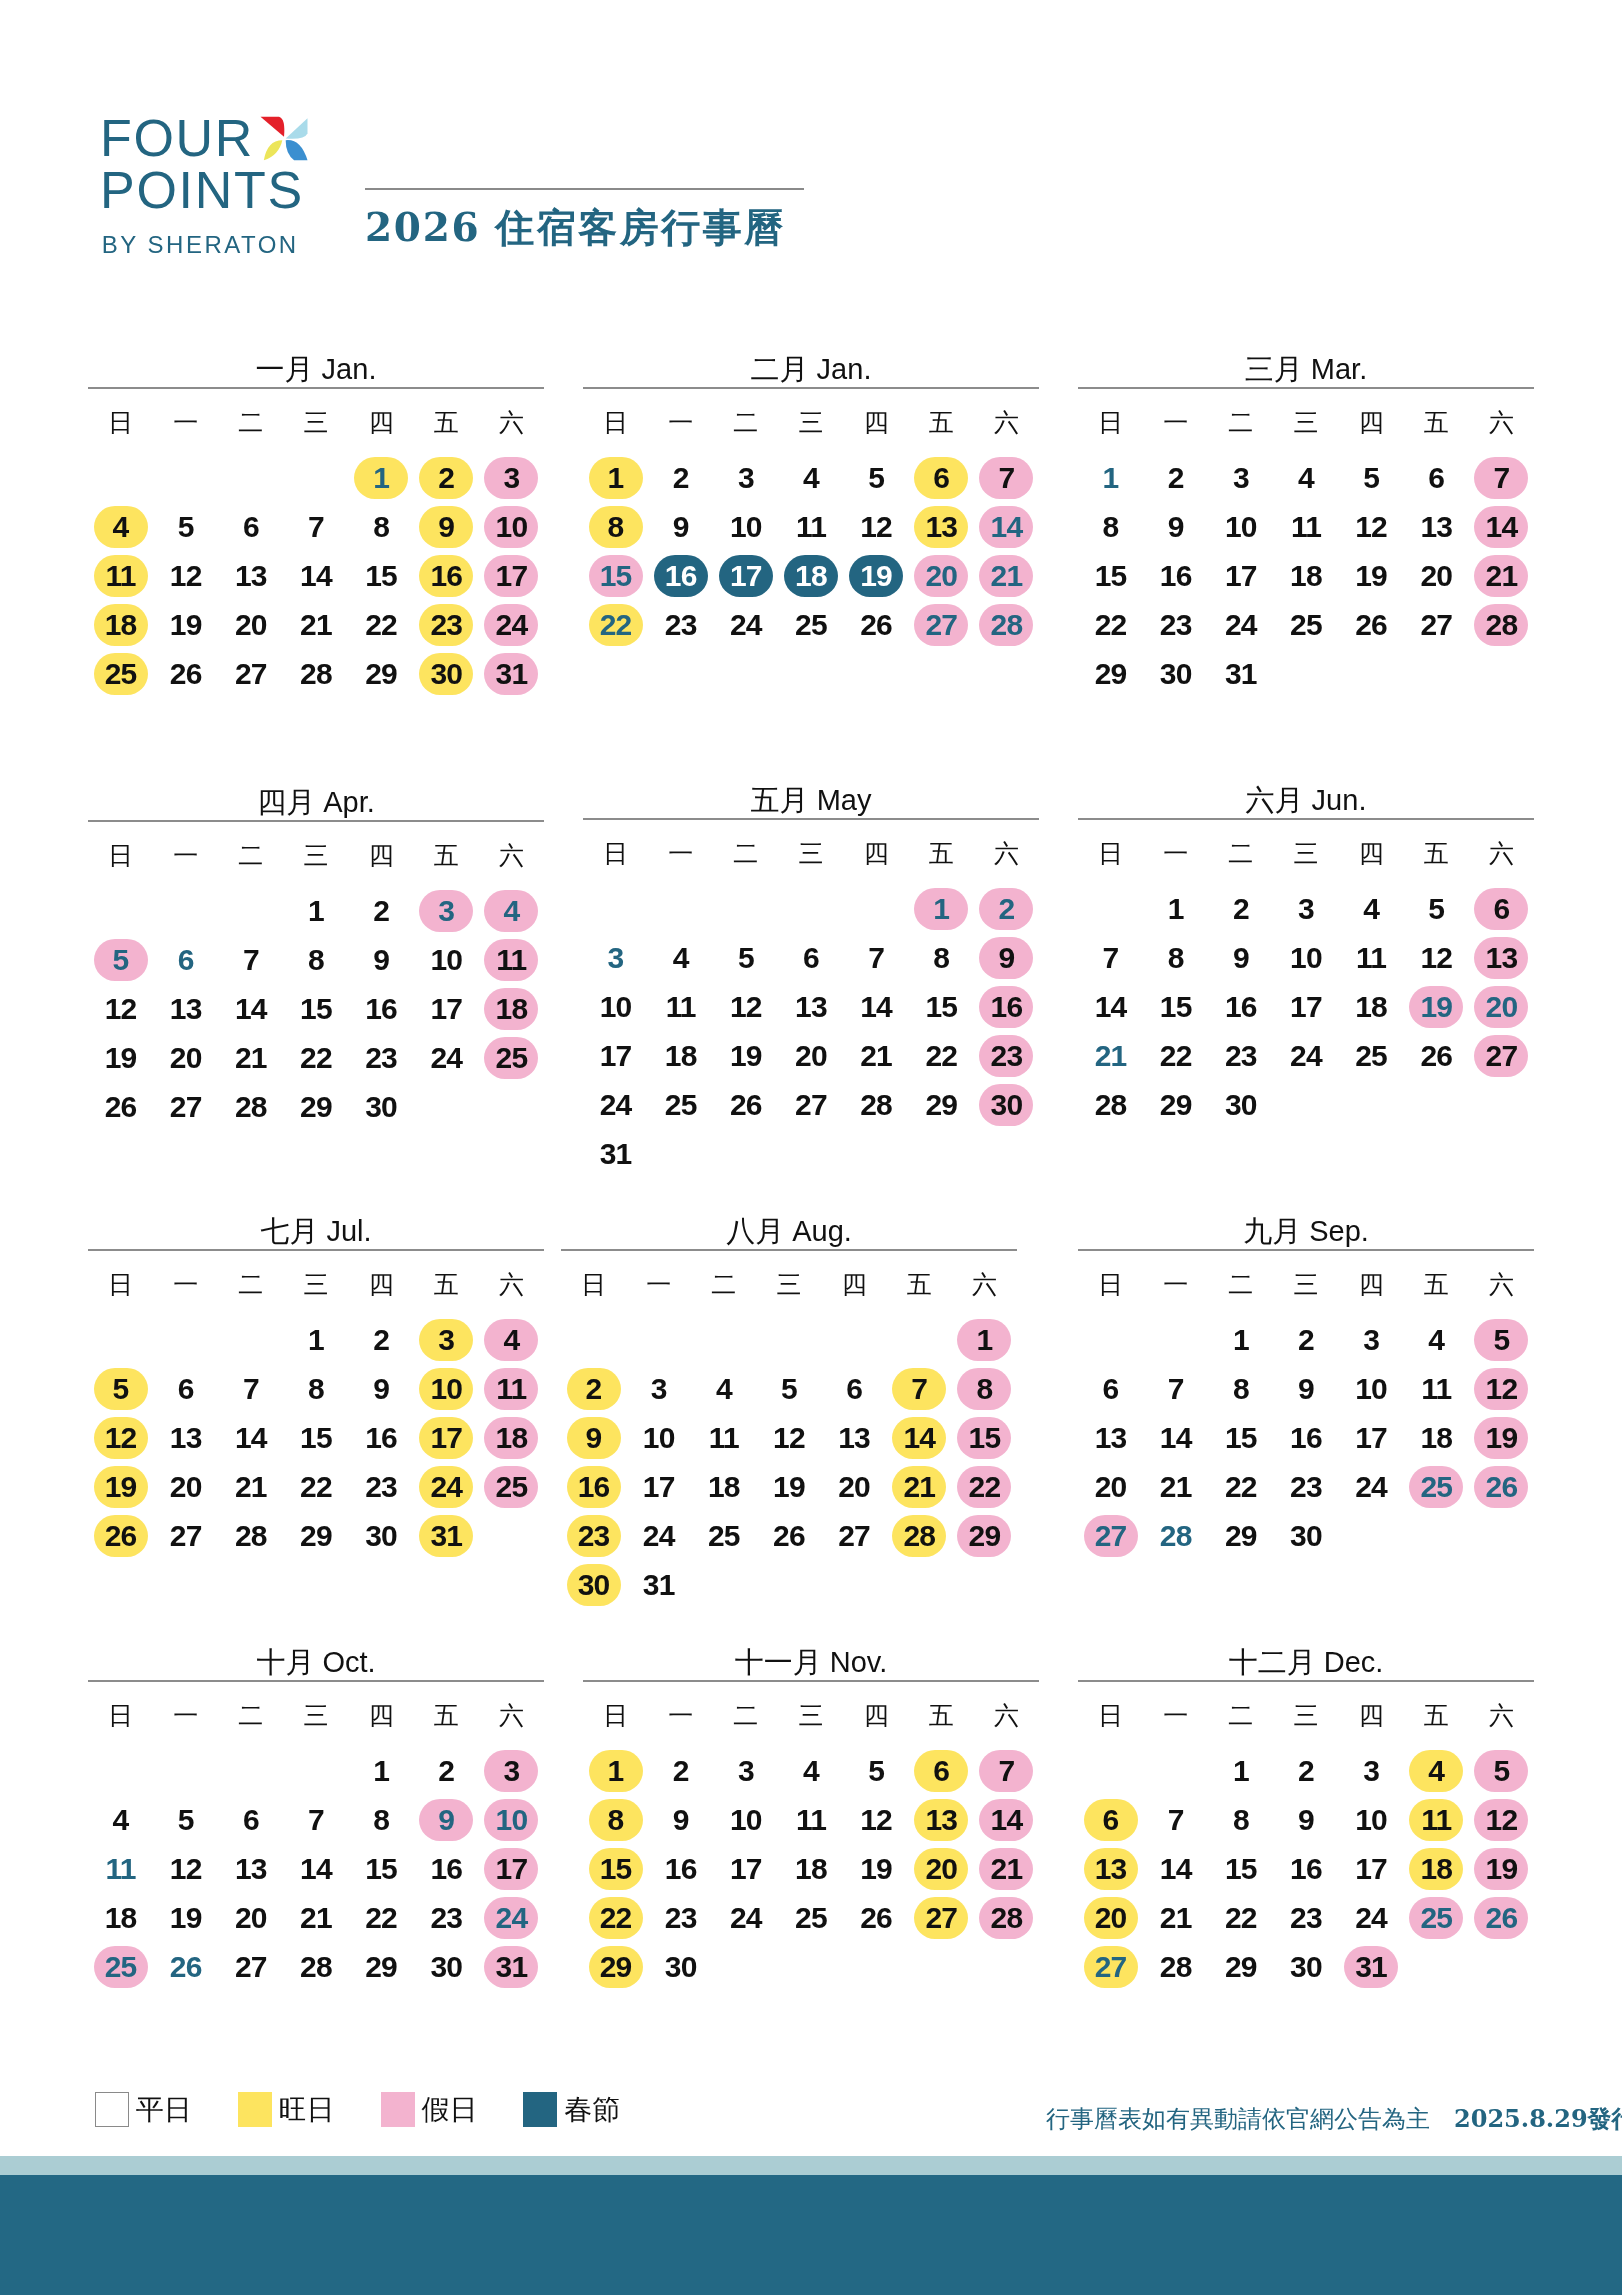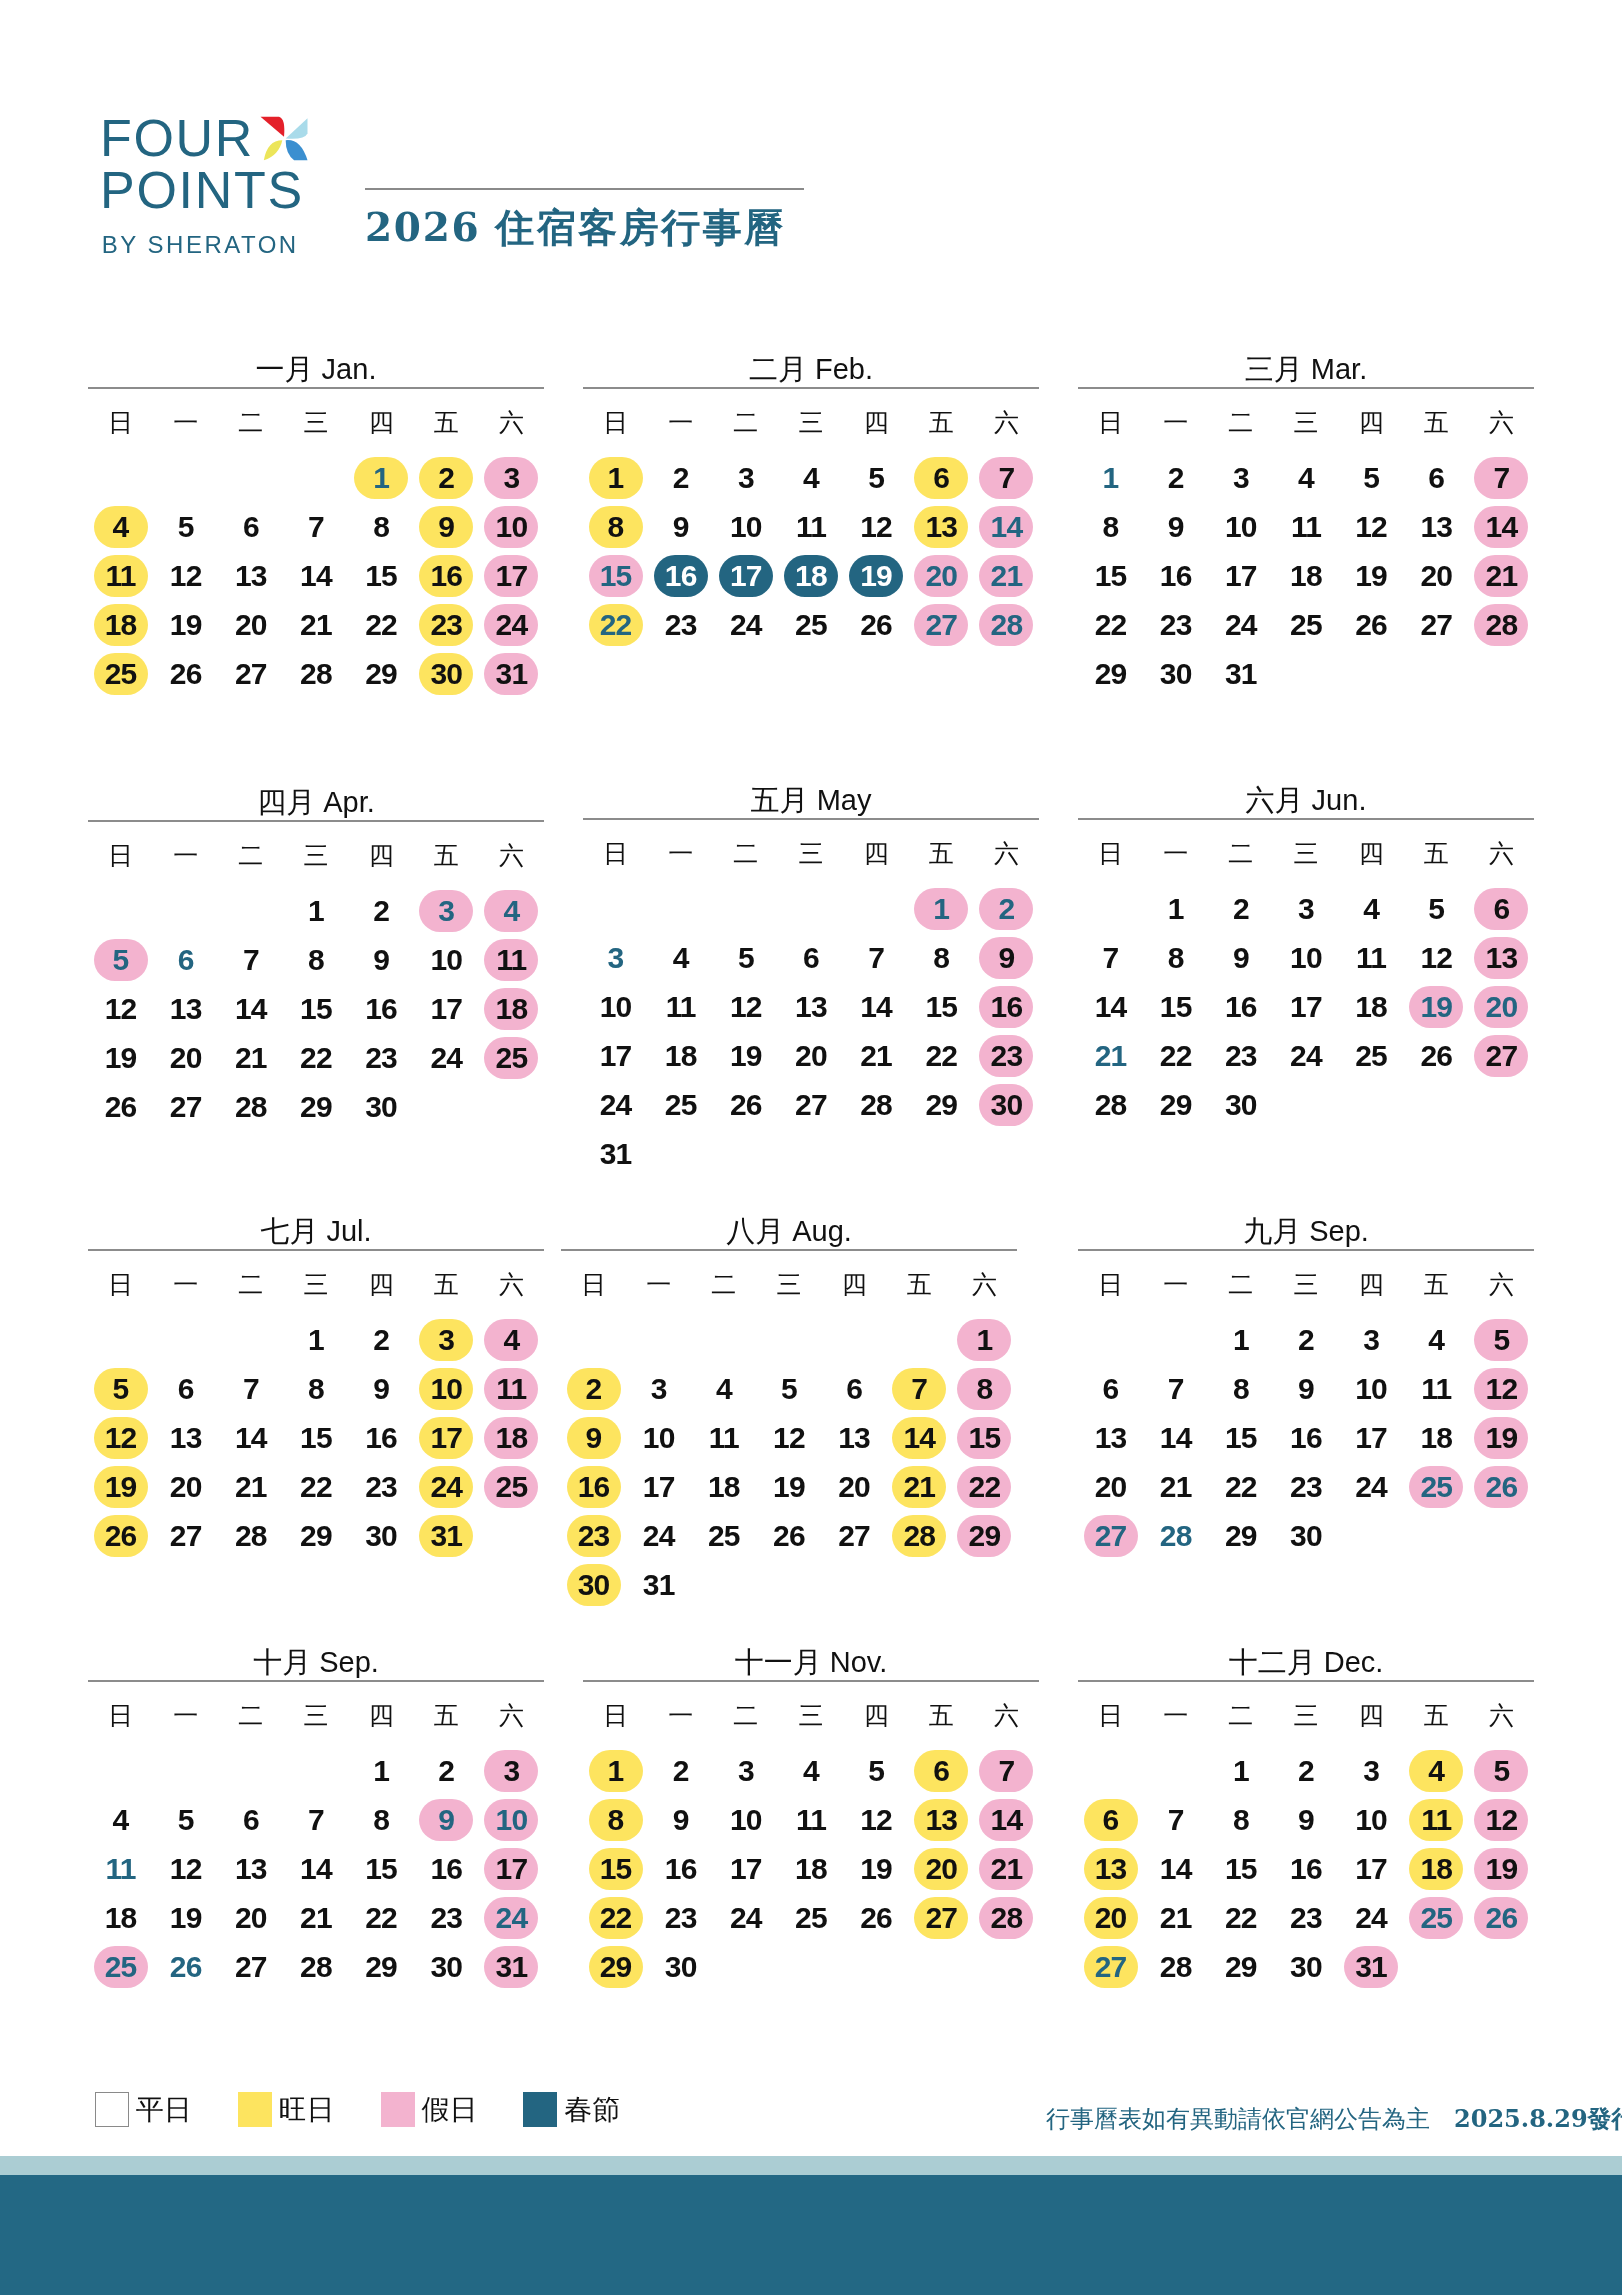--- a/index.html
+++ b/index.html
@@ -171,21 +171,21 @@
         </div>
         <div class="day busy">
           <span>30</span>
         </div>
         <div class="day holiday">
           <span>31</span>
         </div>
       </div>
     </div>
     <div class="month" style="left: 583px; top: 355px;">
-      <div class="month-title">二月 Feb.</div>
+      <div class="month-title">二月 Jan.</div>
       <div class="month-rule"></div>
       <div class="weekdays">
         <div class="weekday">日</div>
         <div class="weekday">一</div>
         <div class="weekday">二</div>
         <div class="weekday">三</div>
         <div class="weekday">四</div>
         <div class="weekday">五</div>
         <div class="weekday">六</div>
       </div>
@@ -1037,21 +1037,21 @@
         </div>
         <div class="day">
           <span>29</span>
         </div>
         <div class="day">
           <span>30</span>
         </div>
       </div>
     </div>
     <div class="month" style="left: 88px; top: 1648px;">
-      <div class="month-title">十月 Sep.</div>
+      <div class="month-title">十月 Oct.</div>
       <div class="month-rule"></div>
       <div class="weekdays">
         <div class="weekday">日</div>
         <div class="weekday">一</div>
         <div class="weekday">二</div>
         <div class="weekday">三</div>
         <div class="weekday">四</div>
         <div class="weekday">五</div>
         <div class="weekday">六</div>
       </div>

